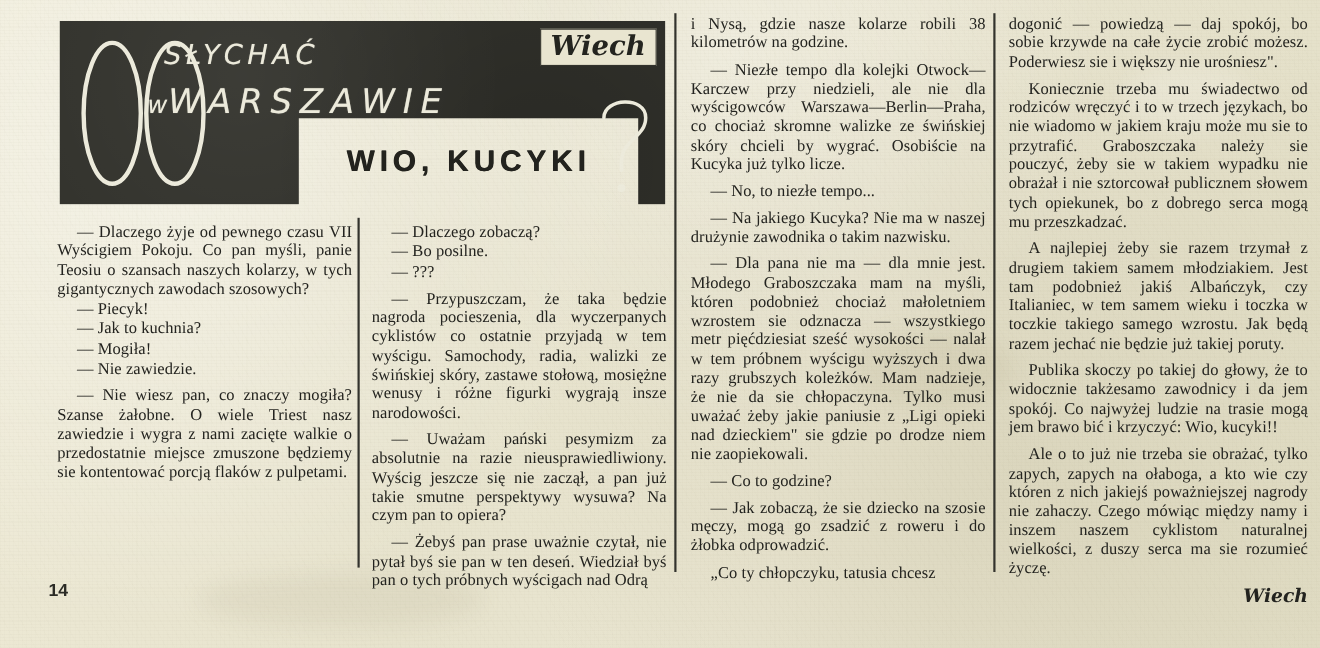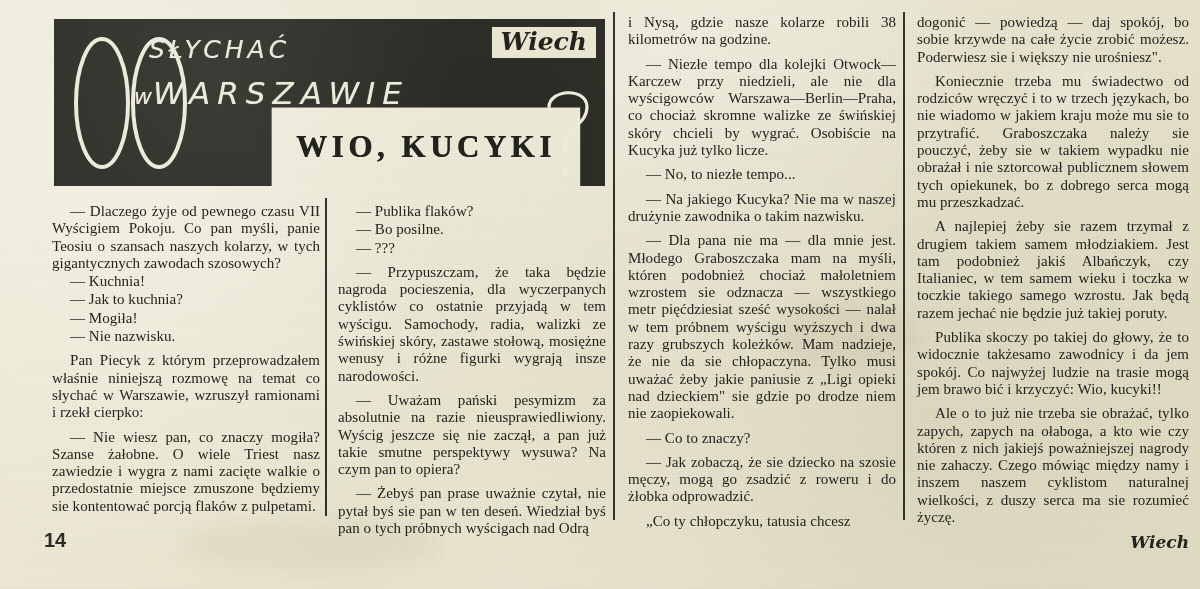--- a/index.html
+++ b/index.html
@@ -130,23 +130,23 @@
     position: absolute;
     left: 39.5%;
     top: 53%;
     width: 56%;
     bottom: 0;
     display: flex;
     align-items: center;
     justify-content: center;
   }
   .mh-headline span {
-    font-family: Liberation Serif, serif;
+    font-family: Liberation Sans, sans-serif;
     font-weight: 700;
-    font-size: 31px;
+    font-size: 27px;
     letter-spacing: 4.5px;
     color: #23231e;
     white-space: nowrap;
     text-shadow: 0.5px 0 0 #23231e;
     text-align: center;
   }
 
   
   .cols {
     position: absolute;
@@ -197,21 +197,21 @@
     font-size: 17px;
     color: #23231f;
   }
 
   .pagenum {
     position: absolute;
     left: 44px;
     top: 529px;
     font-family: "Liberation Sans", sans-serif;
     font-weight: 700;
-    font-size: 20px;
+    font-size: 16px;
     color: #2b2b26;
     text-align: center;
   }
 </style>
 </head>
 <body>
 
 <div class="page">
   <div class="grain"></div>
   <div class="smudge" style="left:770px;top:300px;width:150px;height:70px;background:rgba(160,152,118,.13);"></div>
@@ -253,44 +253,43 @@
   </div>
 
   <div class="rule rule-1"></div>
   <div class="rule rule-2"></div>
   <div class="rule rule-3"></div>
 
   <div class="cols">
 
     <div class="col col-1">
       <p class="para">— Dlaczego żyje od pewnego czasu VII Wyścigiem Pokoju. Co pan myśli, panie Teosiu o szansach naszych kolarzy, w tych gigantycznych zawodach szosowych?</p>
-      <p class="para tight">— Kuchnia!</p>
+      <p class="para tight">— Piecyk!</p>
       <p class="para tight">— Jak to kuchnia?</p>
       <p class="para tight">— Mogiła!</p>
-      <p class="para tight">— Nie nazwisku.</p>
-      <p class="para gap">Pan Piecyk z którym przeprowadzałem właśnie niniejszą rozmowę na temat co słychać w Warszawie, wzruszył ramionami i rzekł cierpko:</p>
+      <p class="para tight">— Nie zawiedzie.</p>
       <p class="para gap">— Nie wiesz pan, co znaczy mogiła? Szanse żałobne. O wiele Triest nasz zawiedzie i wygra z nami zacięte walkie o przedostatnie miejsce zmuszone będziemy sie kontentować porcją flaków z pulpetami.</p>
     </div>
 
     <div class="col col-2">
-      <p class="para">— Publika flaków?</p>
+      <p class="para">— Dlaczego zobaczą?</p>
       <p class="para tight">— Bo posilne.</p>
       <p class="para tight">— ???</p>
       <p class="para gap">— Przypuszczam, że taka będzie nagroda pocieszenia, dla wyczerpanych cyklistów co ostatnie przyjadą w tem wyścigu. Samochody, radia, walizki ze świńskiej skóry, zastawe stołową, mosiężne wenusy i różne figurki wygrają insze narodowości.</p>
       <p class="para gap">— Uważam pański pesymizm za absolutnie na razie nieusprawiedliwiony. Wyścig jeszcze się nie zaczął, a pan już takie smutne perspektywy wysuwa? Na czym pan to opiera?</p>
       <p class="para gap">— Żebyś pan prase uważnie czytał, nie pytał byś sie pan w ten deseń. Wiedział byś pan o tych próbnych wyścigach nad Odrą</p>
     </div>
 
     <div class="col col-3">
       <p class="para" style="text-indent:0">i Nysą, gdzie nasze kolarze robili 38 kilometrów na godzine.</p>
       <p class="para gap">— Niezłe tempo dla kolejki Otwock—Karczew przy niedzieli, ale nie dla wyścigowców Warszawa—Berlin—Praha, co chociaż skromne walizke ze świńskiej skóry chcieli by wygrać. Osobiście na Kucyka już tylko licze.</p>
       <p class="para gap">— No, to niezłe tempo...</p>
       <p class="para gap">— Na jakiego Kucyka? Nie ma w naszej drużynie zawodnika o takim nazwisku.</p>
       <p class="para gap">— Dla pana nie ma — dla mnie jest. Młodego Graboszczaka mam na myśli, któren podobnież chociaż małoletniem wzrostem sie odznacza — wszystkiego metr pięćdziesiat sześć wysokości — nalał w tem próbnem wyścigu wyższych i dwa razy grubszych koleżków. Mam nadzieje, że nie da sie chłopaczyna. Tylko musi uważać żeby jakie paniusie z „Ligi opieki nad dzieckiem" sie gdzie po drodze niem nie zaopiekowali.</p>
-      <p class="para gap">— Co to znaczy?</p>
+      <p class="para gap">— Co to godzine?</p>
       <p class="para gap">— Jak zobaczą, że sie dziecko na szosie męczy, mogą go zsadzić z roweru i do żłobka odprowadzić.</p>
       <p class="para gap">„Co ty chłopczyku, tatusia chcesz</p>
     </div>
 
     <div class="col col-4">
       <p class="para" style="text-indent:0">dogonić — powiedzą — daj spokój, bo sobie krzywde na całe życie zrobić możesz. Poderwiesz sie i większy nie urośniesz".</p>
       <p class="para gap">Koniecznie trzeba mu świadectwo od rodziców wręczyć i to w trzech językach, bo nie wiadomo w jakiem kraju może mu sie to przytrafić. Graboszczaka należy sie pouczyć, żeby sie w takiem wypadku nie obrażał i nie sztorcował publicznem słowem tych opiekunek, bo z dobrego serca mogą mu przeszkadzać.</p>
       <p class="para gap">A najlepiej żeby sie razem trzymał z drugiem takiem samem młodziakiem. Jest tam podobnież jakiś Albańczyk, czy Italianiec, w tem samem wieku i toczka w toczkie takiego samego wzrostu. Jak będą razem jechać nie będzie już takiej poruty.</p>
       <p class="para gap">Publika skoczy po takiej do głowy, że to widocznie takżesamo zawodnicy i da jem spokój. Co najwyżej ludzie na trasie mogą jem brawo bić i krzyczyć: Wio, kucyki!!</p>
       <p class="para gap">Ale o to już nie trzeba sie obrażać, tylko zapych, zapych na ołaboga, a kto wie czy któren z nich jakiejś poważniejszej nagrody nie zahaczy. Czego mówiąc między namy i inszem naszem cyklistom naturalnej wielkości, z duszy serca ma sie rozumieć życzę.</p>

